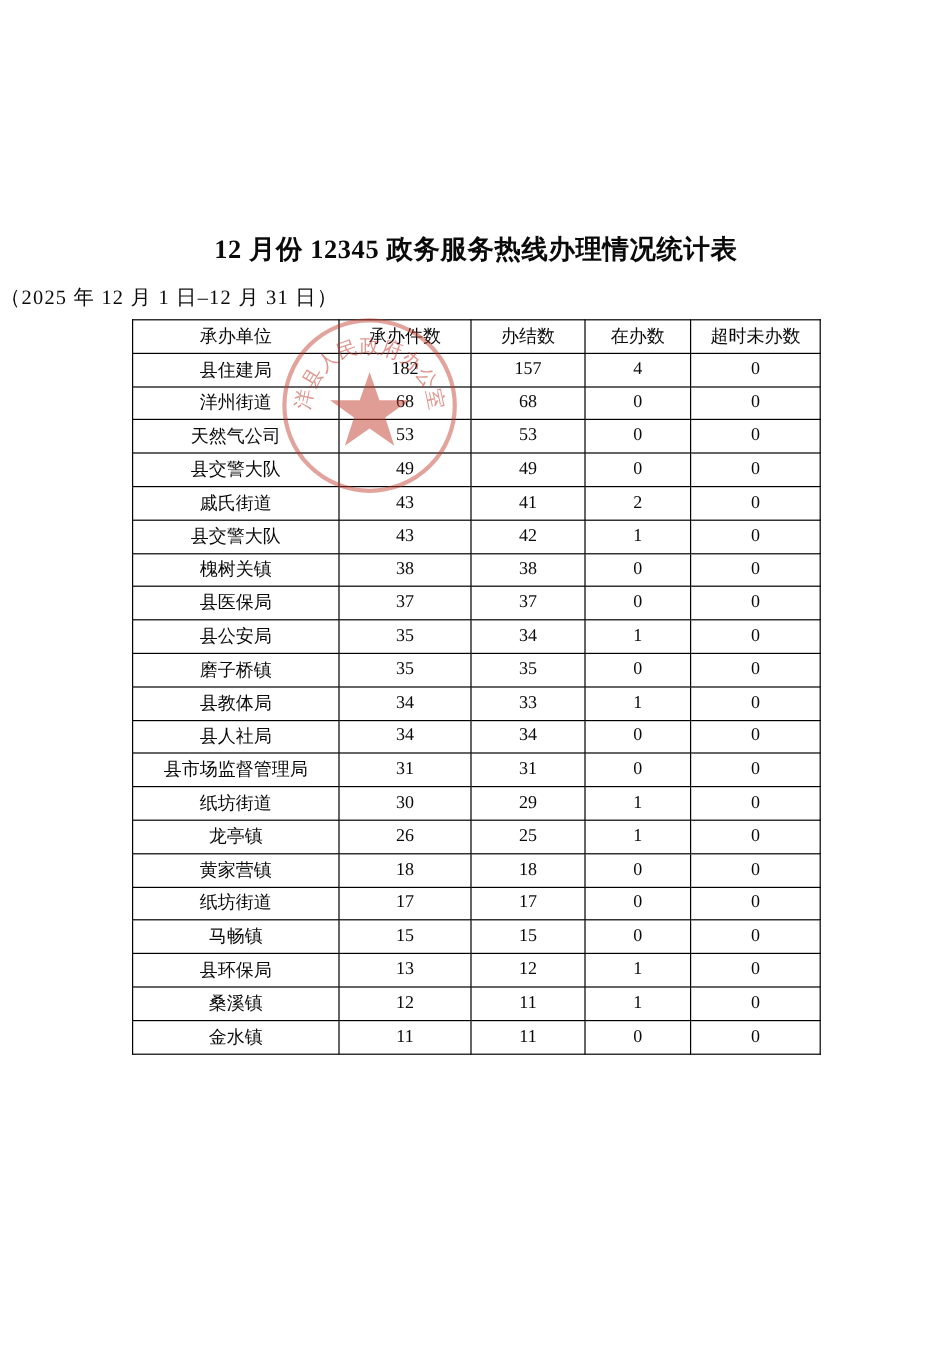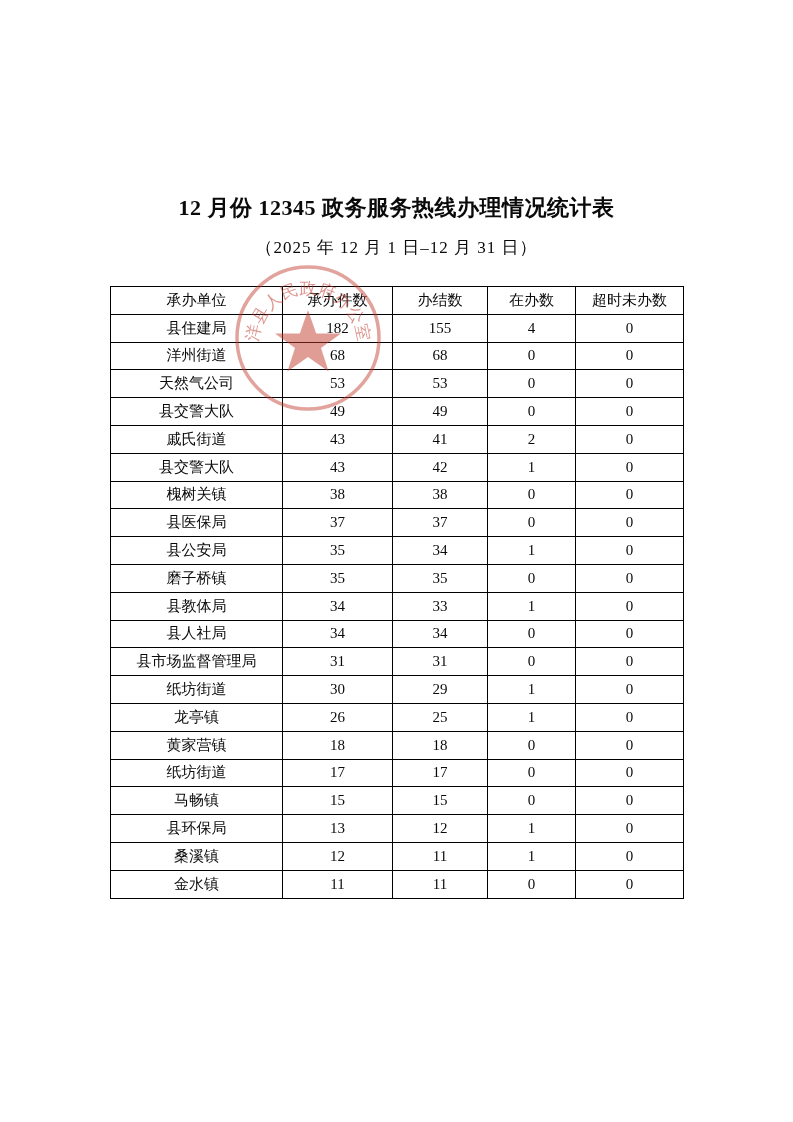--- a/index.html
+++ b/index.html
@@ -30,36 +30,34 @@
     font-size: 22px;
     font-weight: bold;
     letter-spacing: 0.5px;
     font-family: "Liberation Serif", "DejaVu Serif", serif;
   }
   .doc-subtitle {
     position: absolute;
     top: 236px;
     left: 0;
     width: 793px;
-    text-align: center;
     font-size: 17px;
     letter-spacing: 1px;
     font-family: "Liberation Serif", "DejaVu Serif", serif;
   }
   .table-wrap {
     position: absolute;
     top: 266px;
     left: 110px;
     width: 573px;
   }
   table.stat {
     border-collapse: collapse;
     width: 573px;
     table-layout: fixed;
-    margin-top: 20px;
   }
   table.stat td, table.stat th {
     border: 1px solid #000000;
     height: 26.8px;
     text-align: center;
     vertical-align: middle;
     font-size: 15px;
     font-weight: normal;
     font-family: "Liberation Serif", "DejaVu Serif", serif;
     padding: 0;
@@ -109,21 +107,21 @@
           <td>承办件数</td>
           <td>办结数</td>
           <td>在办数</td>
           <td>超时未办数</td>
         </tr>
       </thead>
       <tbody>
         <tr>
           <td>县住建局</td>
           <td>182</td>
-          <td>155</td>
+          <td>157</td>
           <td>4</td>
           <td>0</td>
         </tr>
         <tr>
           <td>洋州街道</td>
           <td>68</td>
           <td>68</td>
           <td>0</td>
           <td>0</td>
         </tr>

